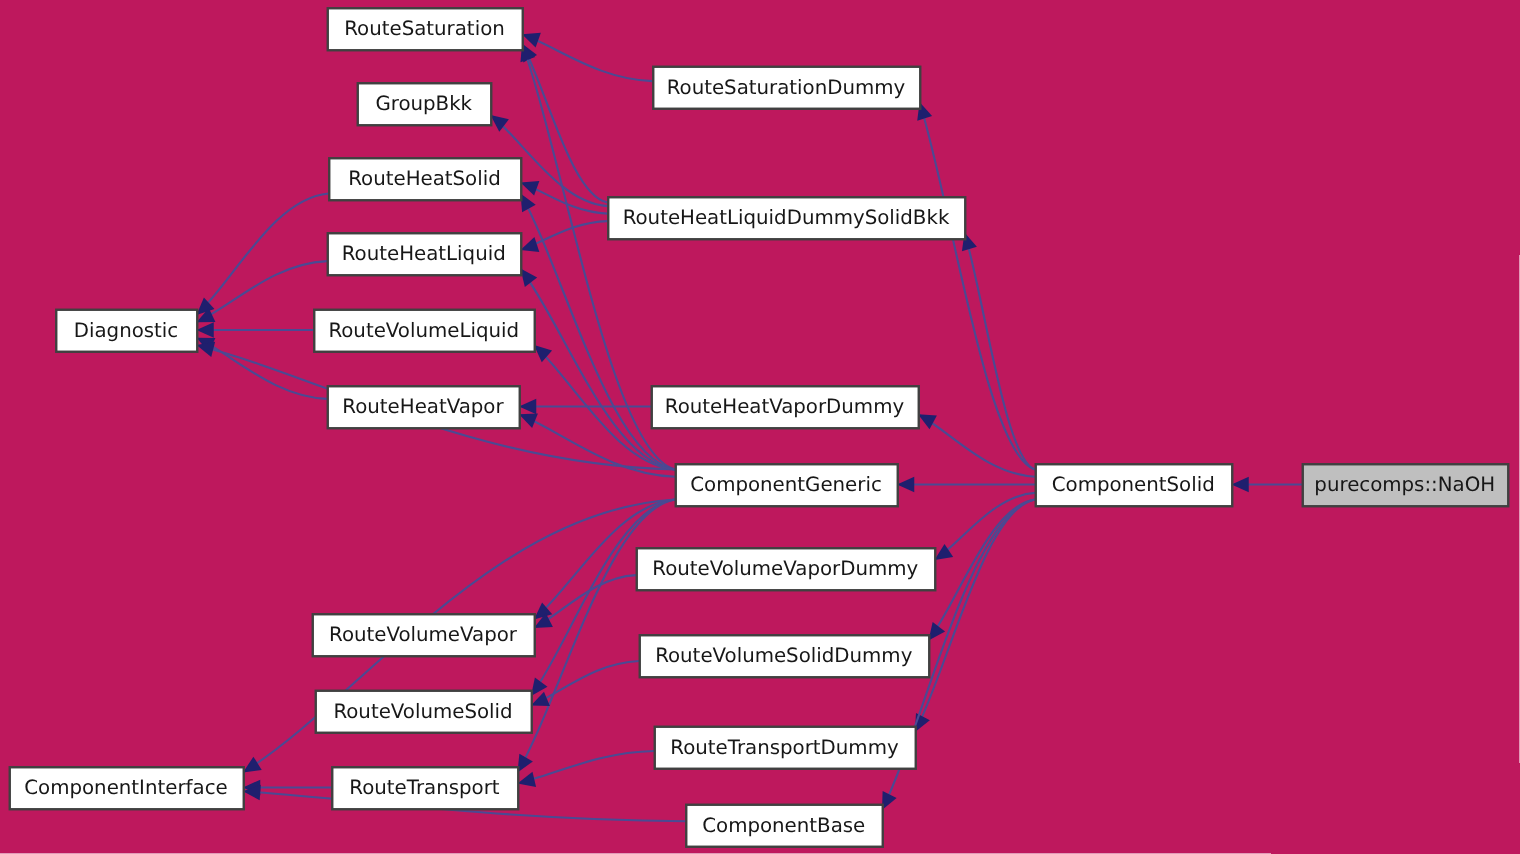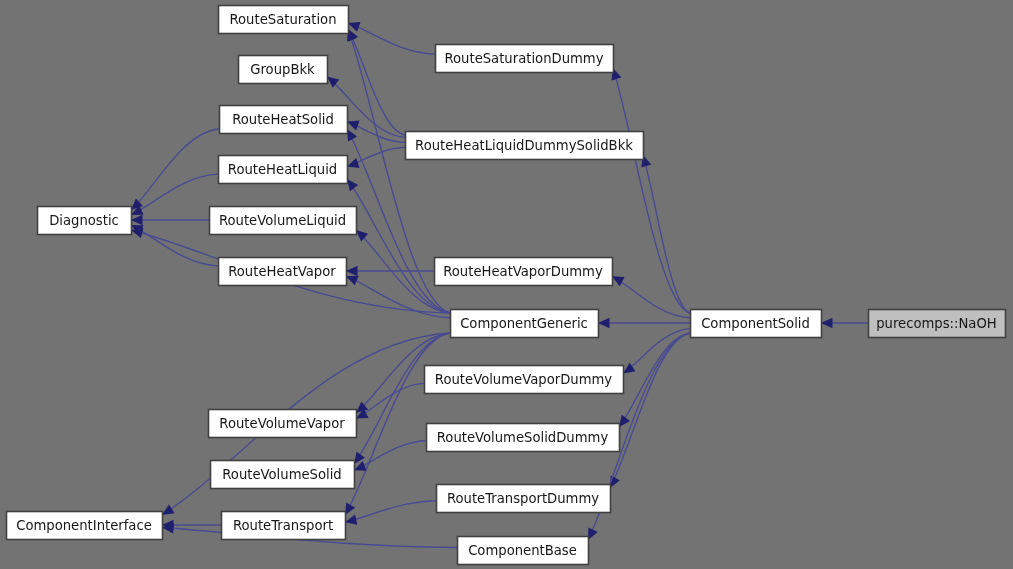--- a/index.html
+++ b/index.html
@@ -4,21 +4,21 @@
 <style>
   html, body {
     margin: 0;
     padding: 0;
     background: #ffffff;
   }
   #graph-root {
     position: relative;
     width: 1013px;
     height: 569px;
-    background: #737373;
+    background: #be185d;
     font-family: "DejaVu Sans", "Liberation Sans", sans-serif;
     overflow: hidden;
   }
   svg#graph-svg {
     position: absolute;
     left: 0;
     top: 0;
     width: 1013px;
     height: 569px;
   }

